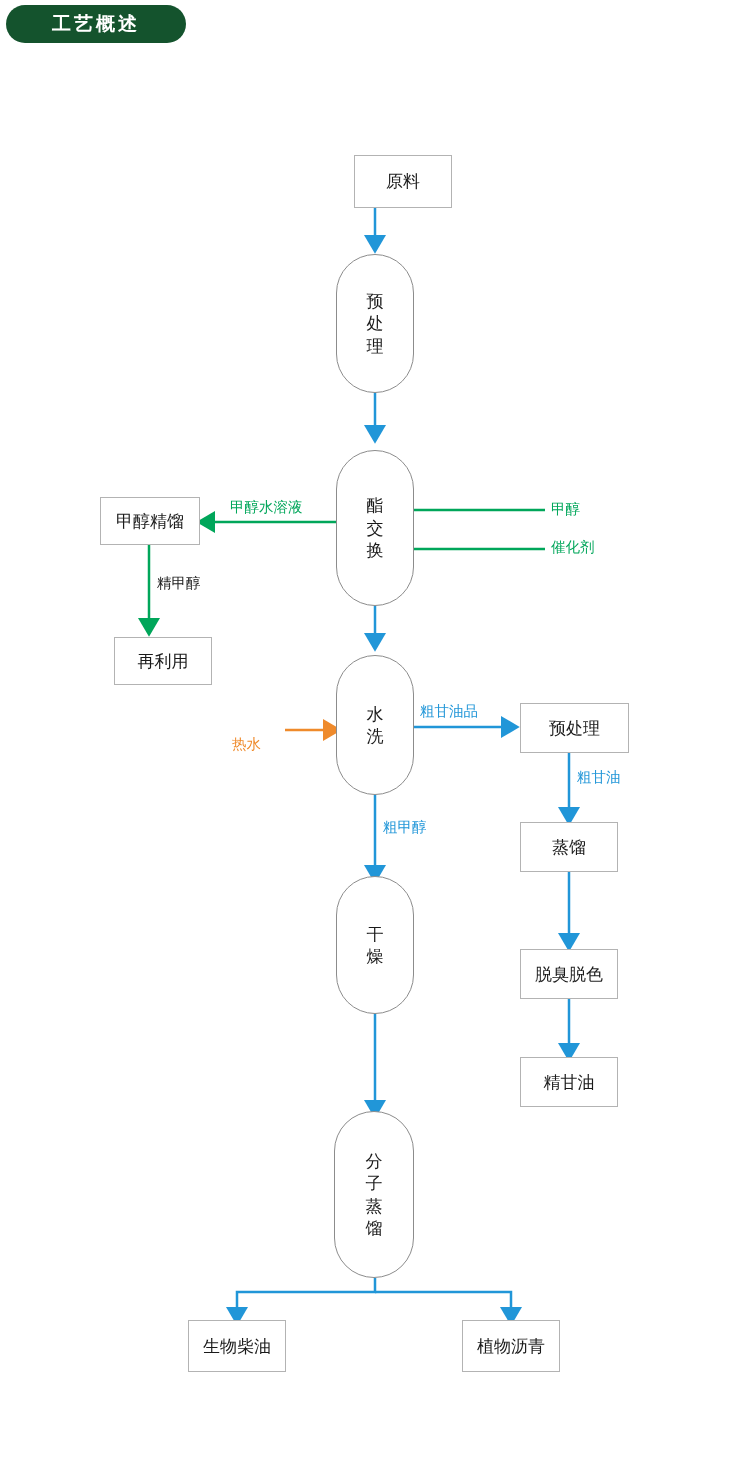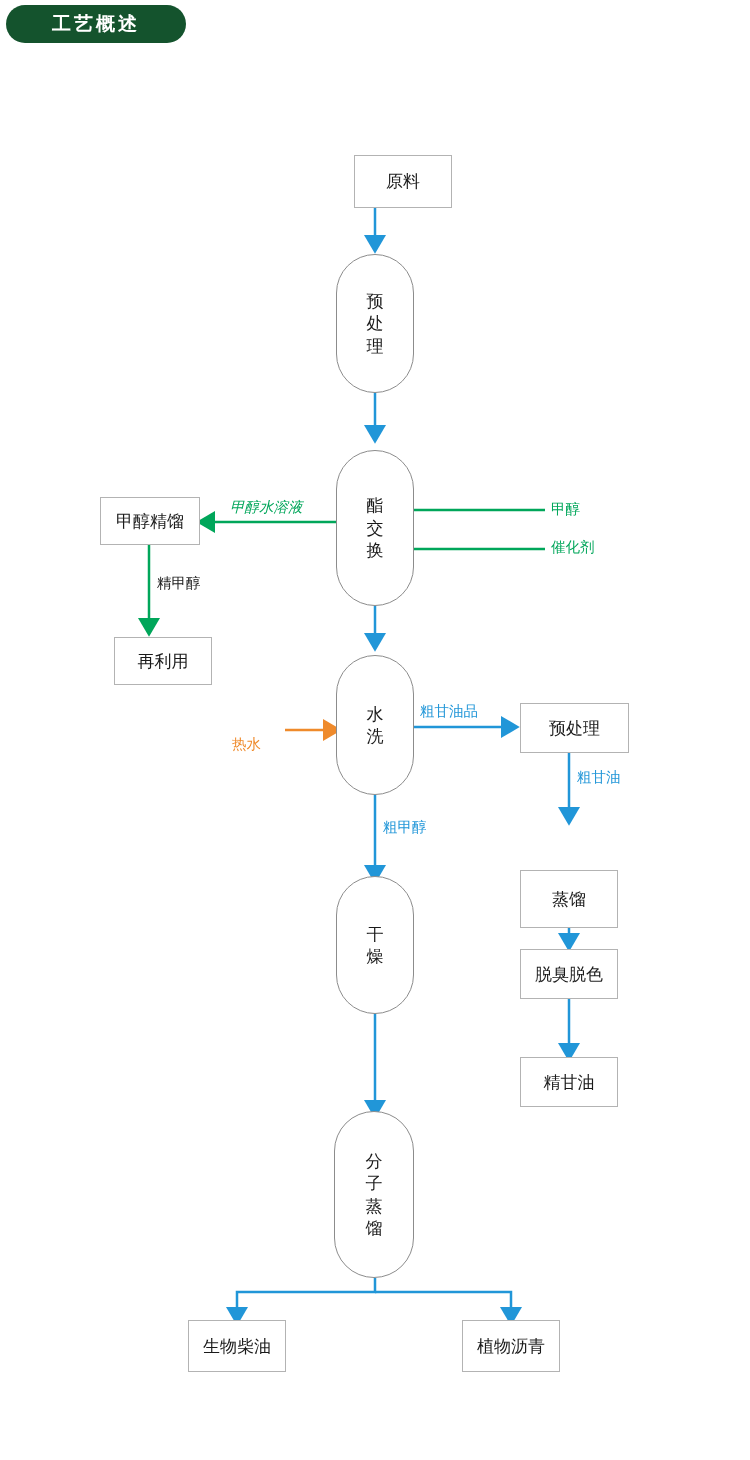--- a/index.html
+++ b/index.html
@@ -214,33 +214,33 @@
   </div>
 
   <div class="node rect" style="left:462px; top:1320px; width:98px; height:52px;">
     <span>植物沥青</span>
   </div>
 
   <div class="node rect" style="left:520px; top:703px; width:109px; height:50px;">
     <span>预处理</span>
   </div>
 
-  <div class="node rect" style="left:520px; top:822px; width:98px; height:58px;margin-top:48px;">
+  <div class="node rect" style="left:520px; top:822px; width:98px; height:50px;">
     <span>蒸馏</span>
   </div>
 
   <div class="node rect" style="left:520px; top:949px; width:98px; height:50px;">
     <span>脱臭脱色</span>
   </div>
 
   <div class="node rect" style="left:520px; top:1057px; width:98px; height:50px;">
     <span>精甘油</span>
   </div>
 
-  <div class="edge-label lbl-green" style="left:230px; top:498px;font-style:italic;">
+  <div class="edge-label lbl-green" style="left:230px; top:498px;">
     <span>甲醇水溶液</span>
   </div>
 
   <div class="edge-label lbl-green" style="left:551px; top:500px;">
     <span>甲醇</span>
   </div>
 
   <div class="edge-label lbl-green" style="left:551px; top:538px;">
     <span>催化剂</span>
   </div>

